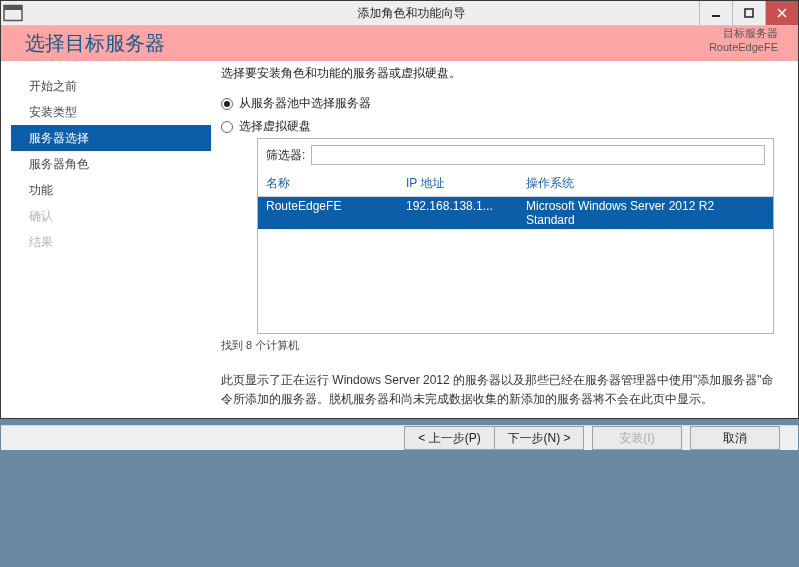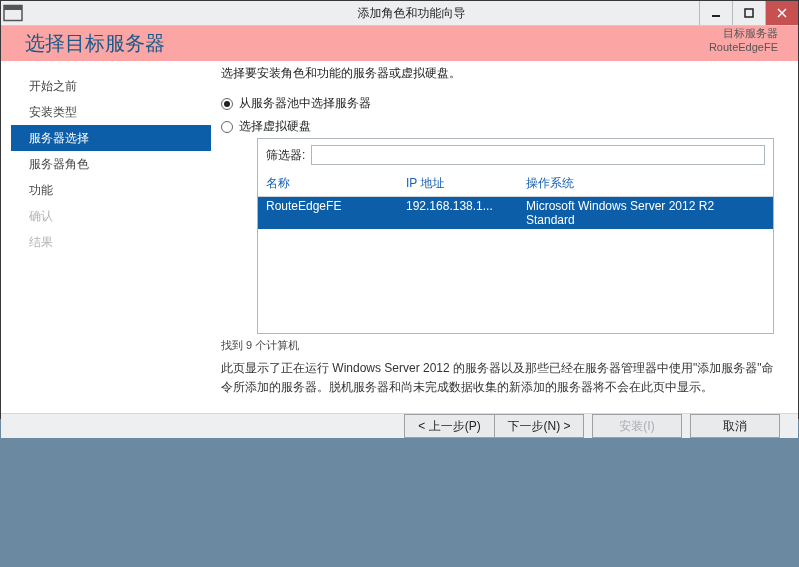--- a/index.html
+++ b/index.html
@@ -30,21 +30,21 @@
   .filter-row { display:flex; align-items:center; padding:6px 8px; gap:6px; }
   .filter-input { flex:1; height:20px; border:1px solid #aeb6bf; background:#fff; font-size:12px; padding: 0 4px; outline:none; }
   .table-head { display:flex; border-bottom:1px solid #d0d4d8; padding: 4px 8px; color:#1560b3; font-size:12px; }
   .col-name { width: 140px; }
   .col-ip { width: 120px; }
   .col-os { flex:1; }
   .table-body { height: 136px; background:#fff; overflow:hidden; }
   .table-row { display:flex; padding: 2px 8px; }
   .table-row.selected { background:#0d5ea8; color:#fff; }
   .found-text { margin-top: 4px; font-size:11px; color:#444; }
-  .footer-note { margin-top: 6px; font-size: 12px; line-height: 1.6; color:#333; }
+  .footer-note { margin-top: 18px; font-size: 12px; line-height: 1.6; color:#333; }
   .button-bar { height: 50px; display:flex; justify-content:flex-end; align-items:center; gap:8px; padding: 0 18px; border-top:1px solid #d5d8dc; background:#eeeff0; }
   .btn { min-width: 90px; height: 24px; border:1px solid #9da1a5; background:#e9eaec; font-size:12px; color:#222; display:flex; align-items:center; justify-content:center; cursor:pointer; }
   .btn.disabled { color:#a9adb1; cursor:default; }
   .nav-group { display:flex;border-radius:8px; }
   .nav-group .btn { border-radius:0; }
   .nav-group .btn:first-child { border-right:none; }
 </style>
 </head>
 <body>
 
@@ -119,21 +119,21 @@
           <div class="col-os">操作系统</div>
         </div>
         <div class="table-body">
           <div class="table-row selected">
             <div class="col-name">RouteEdgeFE</div>
             <div class="col-ip">192.168.138.1...</div>
             <div class="col-os">Microsoft Windows Server 2012 R2 Standard</div>
           </div>
         </div>
       </div>
-      <div class="found-text">找到 9 个计算机</div>
+      <div class="found-text">找到 8 个计算机</div>
       <div class="footer-note">此页显示了正在运行 Windows Server 2012 的服务器以及那些已经在服务器管理器中使用"添加服务器"命令所添加的服务器。脱机服务器和尚未完成数据收集的新添加的服务器将不会在此页中显示。</div>
     </div>
   </div>
 
   <div class="button-bar">
     <div class="nav-group">
       <div class="btn">&lt; 上一步(P)</div>
       <div class="btn">下一步(N) &gt;</div>
     </div>
     <div class="btn disabled">安装(I)</div>

